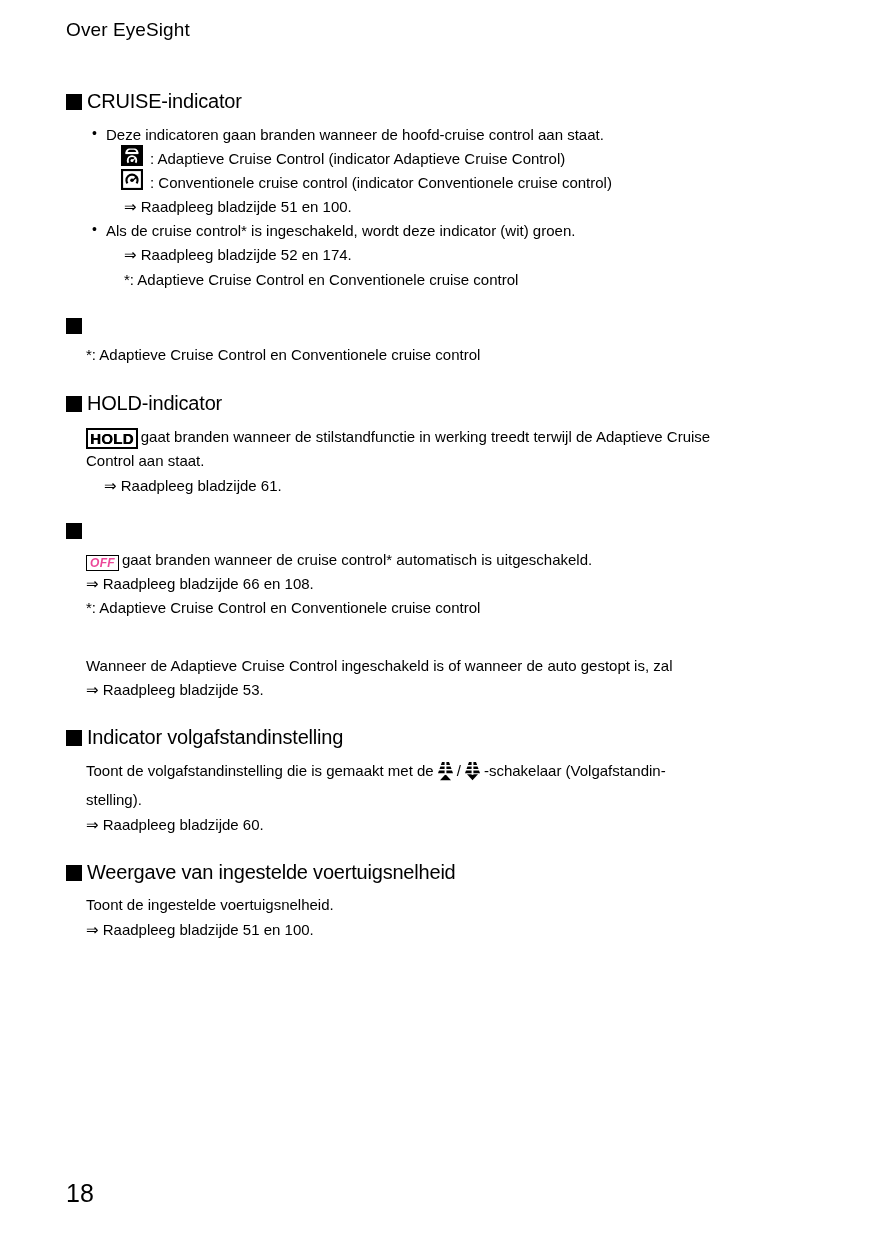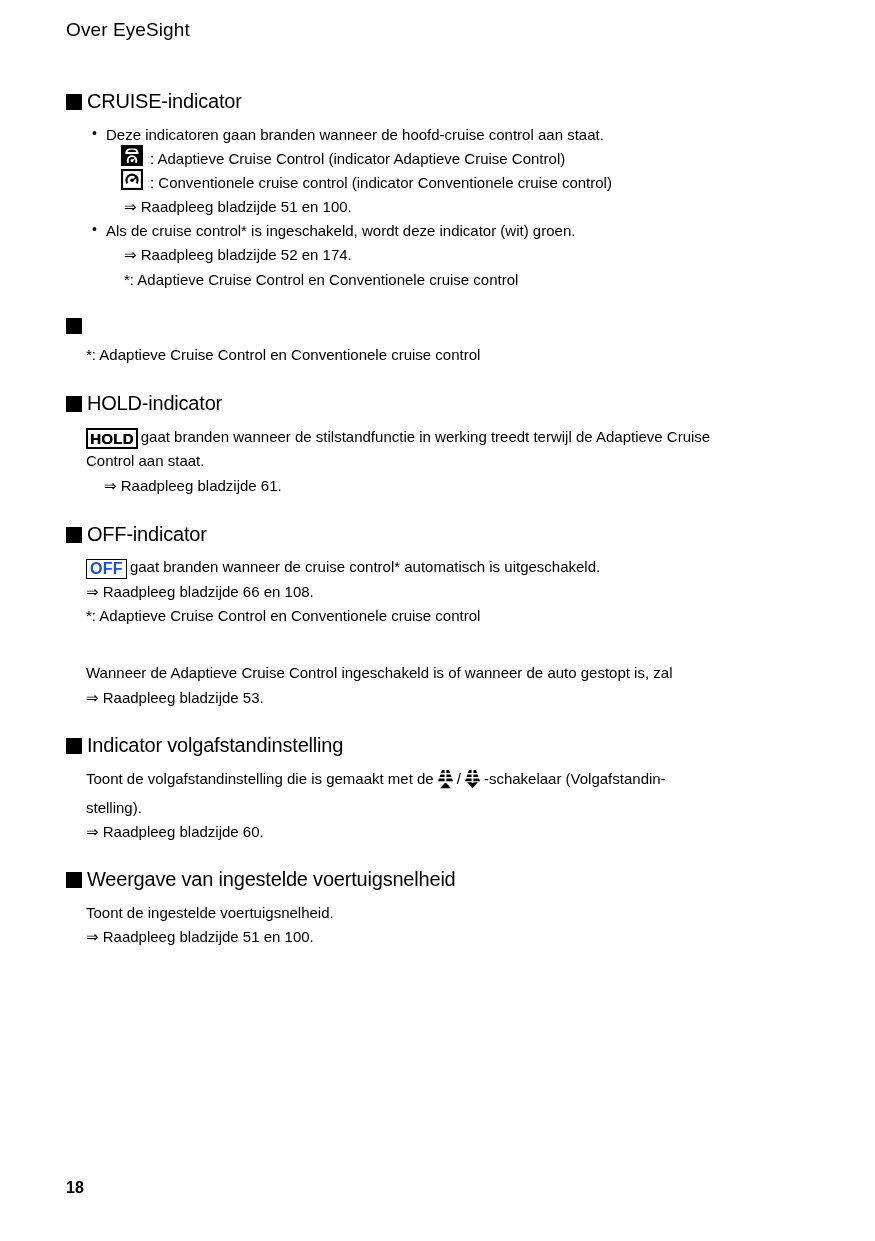--- a/index.html
+++ b/index.html
@@ -136,47 +136,47 @@
     color: #000;
     border: 2.5px solid #000;
     font-size: 15px;
     padding: 1px 2px;
     letter-spacing: 0.3px;
     margin-right: 3px;
     text-shadow: 0.4px 0 0 #000;
   }
   .badge-off {
     background: #ffffff;
-    color: #1d4ed8;
+    color: #ec4899;
     border: 1.5px solid #000;
-    font-size: 16px;
+    font-size: 12px;
     padding: 1px 3px;
     letter-spacing: 0.3px;
     margin-right: 3px;
+    font-style: italic;
   }
 
   
   .pictogram {
     display: inline-block;
     vertical-align: middle;
     flex: 0 0 auto;
   }
   .pict-inline {
     display: inline-block;
     vertical-align: -5px;
     margin: 0 3px;
   }
 
   
   .folio {
     position: absolute;
     left: 66px;
     top: 1179px;
-    font-size: 16px;
-    font-weight: bold;
+    font-size: 25px;
   }
 
   
   .gap-sec  { height: 26px; }
   .gap-sec2 { height: 25px; }
   .gap-sec3 { height: 24px; }
 </style>
 </head>
 <body>
 
@@ -266,21 +266,20 @@
         <div>Control aan staat.</div>
         <div class="arrow-line">⇒ Raadpleeg bladzijde 61.</div>
       </div>
     </div>
 
     <div class="gap-sec2"></div>
 
     <div class="section">
       <h2 class="sec-head">
         <span class="sq"></span>
-        <span>OFF-indicator</span>
       </h2>
       <div class="body-block">
         <div class="txt-line">
           <span class="badge badge-off">OFF</span><span>gaat branden wanneer de cruise control* automatisch is uitgeschakeld.</span>
         </div>
         <div>⇒ Raadpleeg bladzijde 66 en 108.</div>
         <div>*: Adaptieve Cruise Control en Conventionele cruise control</div>
       </div>
     </div>
 

